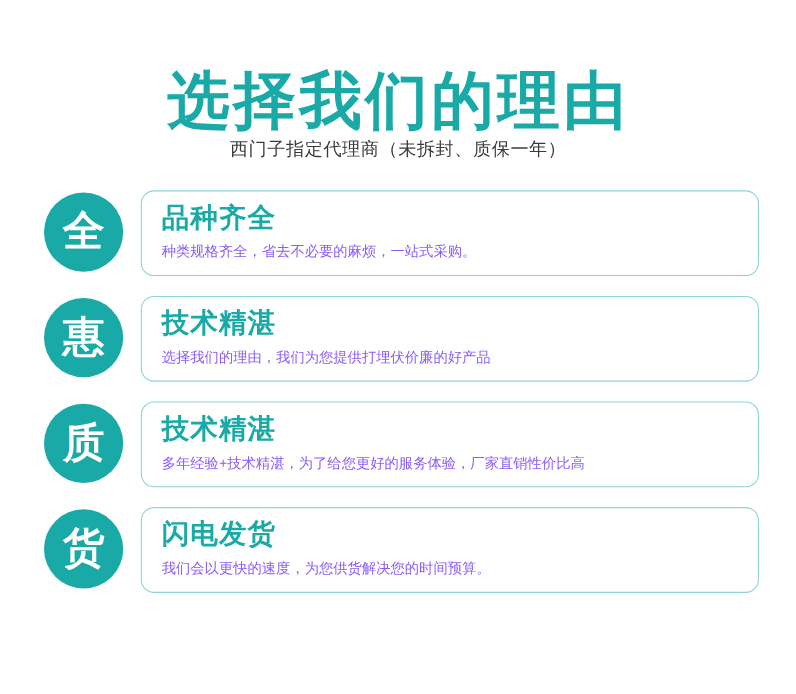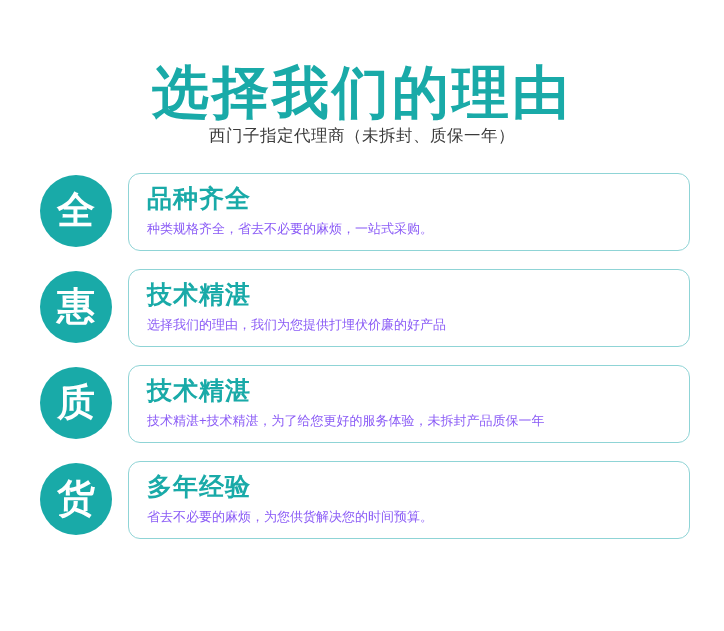--- a/index.html
+++ b/index.html
@@ -108,26 +108,26 @@
       <div class="card">
         <div class="card-title">技术精湛</div>
         <div class="card-desc">选择我们的理由，我们为您提供打埋伏价廉的好产品</div>
       </div>
     </div>
 
     <div class="row">
       <div class="badge">质</div>
       <div class="card">
         <div class="card-title">技术精湛</div>
-        <div class="card-desc">技术精湛+技术精湛，为了给您更好的服务体验，未拆封产品质保一年</div>
+        <div class="card-desc">多年经验+技术精湛，为了给您更好的服务体验，厂家直销性价比高</div>
       </div>
     </div>
 
     <div class="row">
       <div class="badge">货</div>
       <div class="card">
-        <div class="card-title">多年经验</div>
-        <div class="card-desc">省去不必要的麻烦，为您供货解决您的时间预算。</div>
+        <div class="card-title">闪电发货</div>
+        <div class="card-desc">我们会以更快的速度，为您供货解决您的时间预算。</div>
       </div>
     </div>
 
   </div>
 </div>
 
 </body></html>

